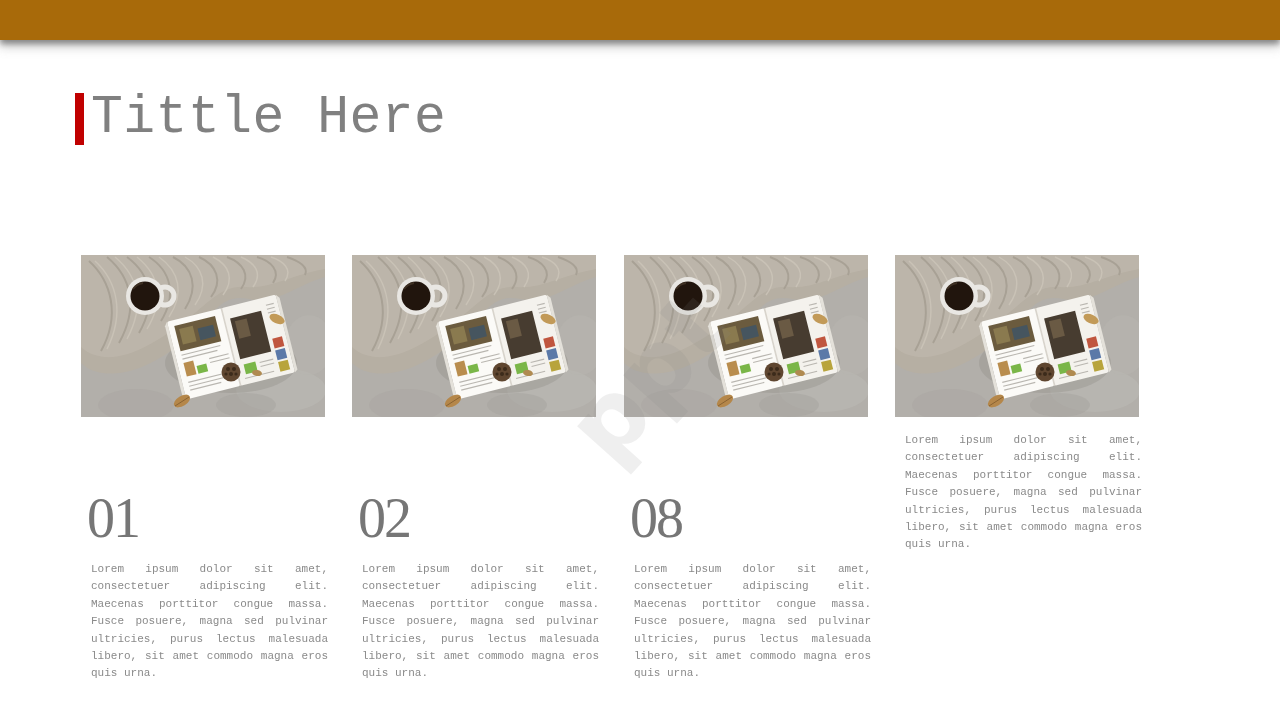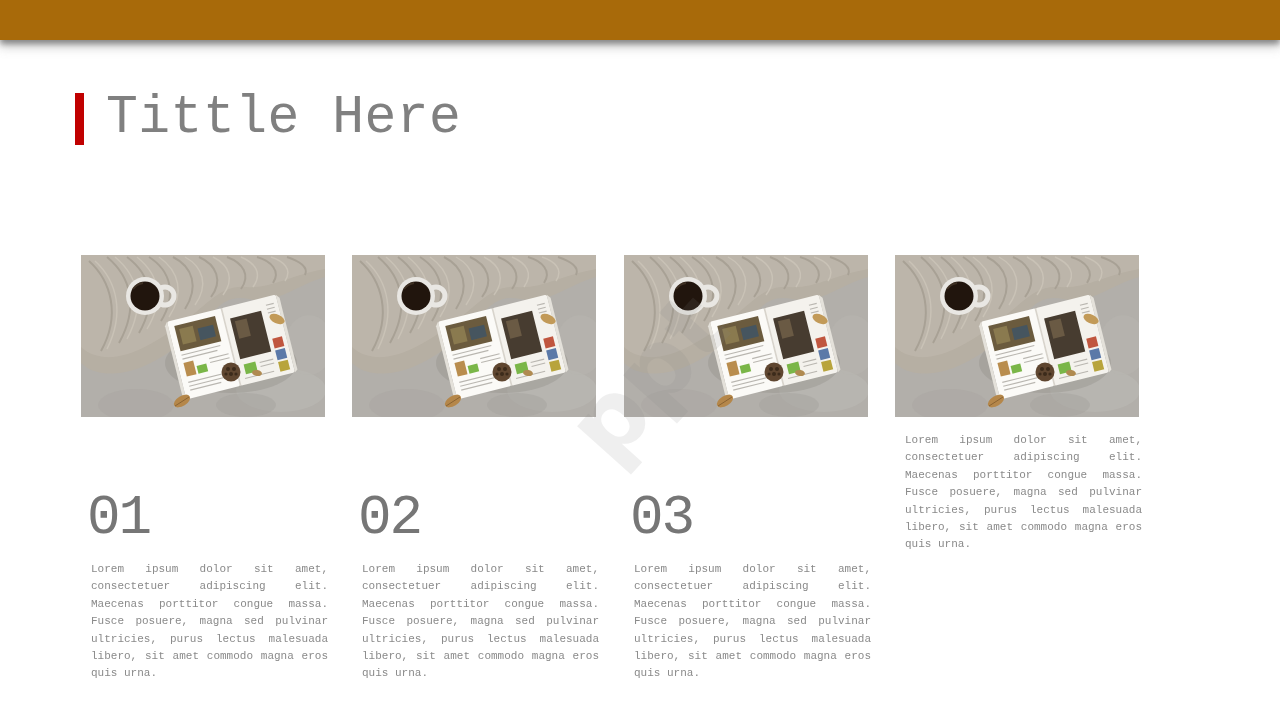--- a/index.html
+++ b/index.html
@@ -11,33 +11,33 @@
   
   .topbar{
     position:absolute;left:0;top:0;width:1280px;height:40px;
     background:#a86a0a;
     box-shadow:0 4px 6px rgba(60,60,60,.55), 0 8px 10px rgba(120,120,120,.25);
   }
   
   .title-wrap{position:absolute;left:75px;top:90px;height:56px;display:flex;align-items:stretch;}
   .accent-bar{width:9px;height:52px;margin-top:3px;background:#c00000;}
   .slide-title{
-    margin-left:22px;
+    margin-left:7px;
     font-family:"Liberation Mono","DejaVu Sans Mono",monospace;
     font-size:53px;line-height:56px;color:#808080;letter-spacing:0.5px;
     white-space:nowrap;
   }
   
   .card{position:absolute;top:255px;width:244px;}
   .card.c1{left:81px;}  .card.c2{left:352px;}
   .card.c3{left:624px;} .card.c4{left:895px;}
   .card-photo{width:244px;height:162px;display:block;}
   .card-number{
     margin:73px 0 0 6px;
-    font-family:Liberation Mono, monospace;
+    font-family:Liberation Serif, serif;
     font-size:56px;line-height:56px;letter-spacing:-2px;color:#767676;
   }
   .card-body{
     margin:15px 0 0 10px;width:237px;
     font-family:"Liberation Mono","DejaVu Sans Mono",monospace;
     font-size:11px;line-height:17.4px;color:#8a8a8a;
     text-align:justify;
   }
   
   .watermark{
@@ -177,21 +177,21 @@
       <use href="#photoimg"></use>
     </svg>
   <div class="card-number">02</div>
   <div class="card-body">Lorem ipsum dolor sit amet, consectetuer adipiscing elit. Maecenas porttitor congue massa. Fusce posuere, magna sed pulvinar ultricies, purus lectus malesuada libero, sit amet commodo magna eros quis urna.</div>
 </div>
 
 <div class="card c3">
   <svg class="card-photo">
       <use href="#photoimg"></use>
     </svg>
-  <div class="card-number">03</div>
+  <div class="card-number">08</div>
   <div class="card-body">Lorem ipsum dolor sit amet, consectetuer adipiscing elit. Maecenas porttitor congue massa. Fusce posuere, magna sed pulvinar ultricies, purus lectus malesuada libero, sit amet commodo magna eros quis urna.</div>
 </div>
 
 <div class="card c4">
   <svg class="card-photo">
       <use href="#photoimg"></use>
     </svg>
   <div class="card-body">Lorem ipsum dolor sit amet, consectetuer adipiscing elit. Maecenas porttitor congue massa. Fusce posuere, magna sed pulvinar ultricies, purus lectus malesuada libero, sit amet commodo magna eros quis urna.</div>
 </div>
 

